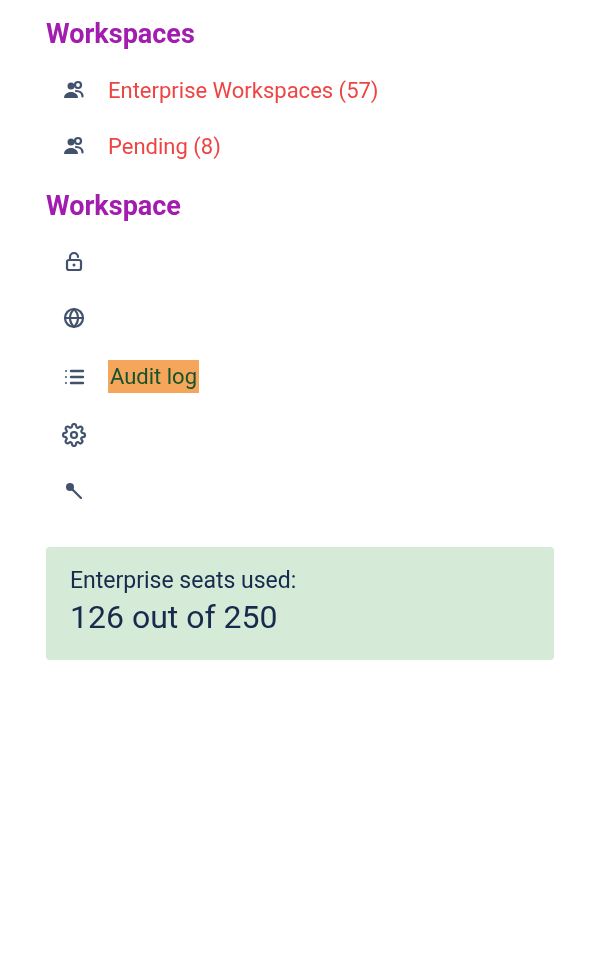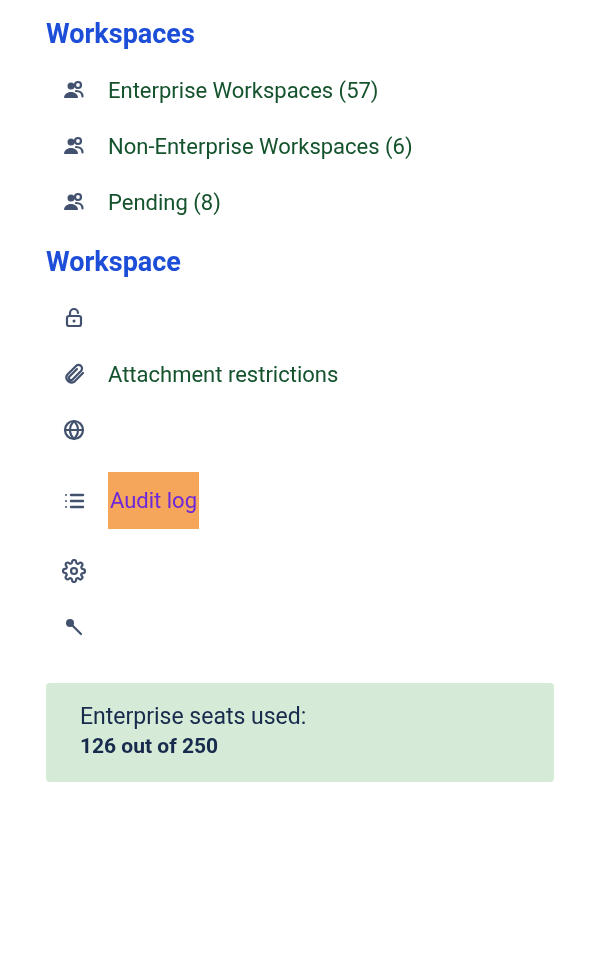--- a/index.html
+++ b/index.html
@@ -7,21 +7,21 @@
     width: 600px;
     height: 960px;
     font-family: -apple-system, BlinkMacSystemFont, "Segoe UI", Roboto, Helvetica, Arial, sans-serif;
     background: #ffffff;
     padding: 18px 46px 0 46px;
     color: #172b4d;
   }
   .section-heading {
     font-size: 27px;
     font-weight: 700;
-    color: #1d4ed8;
+    color: #a21caf;
     margin-bottom: 12px;
     margin-top: 16px;
   }
   .section-heading.first { margin-top: 0; }
   .nav-list { list-style: none; }
   .nav-item {
     display: flex;
     align-items: center;
     padding: 14px 0 14px 14px;
     cursor: pointer;
@@ -33,42 +33,42 @@
     display: flex;
     align-items: center;
     justify-content: center;
     margin-right: 20px;
     color: #42526e;
   }
   .nav-icon svg { width: 24px; height: 24px; display:block; }
   .nav-label {
     font-size: 22px;
     font-weight: 400;
-    color: #14532d;
+    color: #ef4444;
   }
   .nav-label.highlighted {
     background: #f5a65b;
-    color: #6d28d9;
-    padding: 16px 2px;
+    color: #14532d;
+    padding: 4px 2px;
   }
   .seats-card {
     margin-top: 28px;
     background: #d6ead8;
     border-radius: 4px;
-    padding: 20px 20px 24px 34px;
+    padding: 20px 20px 24px 24px;
     color: #172b4d;
   }
   .seats-title {
     font-size: 23px;
     font-weight: 400;
     margin-bottom: 4px;
   }
   .seats-value {
-    font-size: 21px;
-    font-weight: 700;
+    font-size: 32px;
+    font-weight: 400;
   }
 </style>
 </head>
 <body>
 
 <h2 class="section-heading first">Workspaces</h2>
 <ul class="nav-list">
   <li class="nav-item">
     <span class="nav-icon">
       <svg viewBox="0 0 24 24" fill="none" stroke="currentColor" stroke-width="2.2" stroke-linecap="round" stroke-linejoin="round">
@@ -82,53 +82,34 @@
   </li>
   <li class="nav-item">
     <span class="nav-icon">
       <svg viewBox="0 0 24 24" fill="none" stroke="currentColor" stroke-width="2.2" stroke-linecap="round" stroke-linejoin="round">
         <circle cx="9" cy="8" r="3.5" fill="currentColor" stroke="none"></circle>
         <path d="M2 20c0-3.5 3.1-6 7-6s7 2.5 7 6" fill="currentColor" stroke="none"></path>
         <circle cx="16" cy="7" r="3"></circle>
         <path d="M14 13c3.5 0 6.5 2 6.5 5.5"></path>
       </svg>
     </span>
-    <span class="nav-label">Non-Enterprise Workspaces (6)</span>
-  </li>
-  <li class="nav-item">
-    <span class="nav-icon">
-      <svg viewBox="0 0 24 24" fill="none" stroke="currentColor" stroke-width="2.2" stroke-linecap="round" stroke-linejoin="round">
-        <circle cx="9" cy="8" r="3.5" fill="currentColor" stroke="none"></circle>
-        <path d="M2 20c0-3.5 3.1-6 7-6s7 2.5 7 6" fill="currentColor" stroke="none"></path>
-        <circle cx="16" cy="7" r="3"></circle>
-        <path d="M14 13c3.5 0 6.5 2 6.5 5.5"></path>
-      </svg>
-    </span>
     <span class="nav-label">Pending (8)</span>
   </li>
 </ul>
 
 <h2 class="section-heading">Workspace</h2>
 <ul class="nav-list">
   <li class="nav-item">
     <span class="nav-icon">
       <svg viewBox="0 0 24 24" fill="none" stroke="currentColor" stroke-width="2.2" stroke-linecap="round" stroke-linejoin="round">
         <rect x="5" y="10" width="14" height="10" rx="2"></rect>
         <path d="M8 10V7a4 4 0 0 1 8 0"></path>
         <circle cx="12" cy="15" r="1.5" fill="currentColor" stroke="none"></circle>
       </svg>
     </span>
-  </li>
-  <li class="nav-item">
-    <span class="nav-icon">
-      <svg viewBox="0 0 24 24" fill="none" stroke="currentColor" stroke-width="2.2" stroke-linecap="round" stroke-linejoin="round">
-        <path d="M21 11l-8.5 8.5a5 5 0 0 1-7-7L14 4a3.5 3.5 0 0 1 5 5l-8.5 8.5a2 2 0 0 1-3-3L15 7"></path>
-      </svg>
-    </span>
-    <span class="nav-label">Attachment restrictions</span>
   </li>
   <li class="nav-item">
     <span class="nav-icon">
       <svg viewBox="0 0 24 24" fill="none" stroke="currentColor" stroke-width="2.2" stroke-linecap="round" stroke-linejoin="round">
         <circle cx="12" cy="12" r="9"></circle>
         <path d="M3 12h18"></path>
         <path d="M12 3c2.5 2.5 4 5.5 4 9s-1.5 6.5-4 9c-2.5-2.5-4-5.5-4-9s1.5-6.5 4-9z"></path>
       </svg>
     </span>
   </li>

